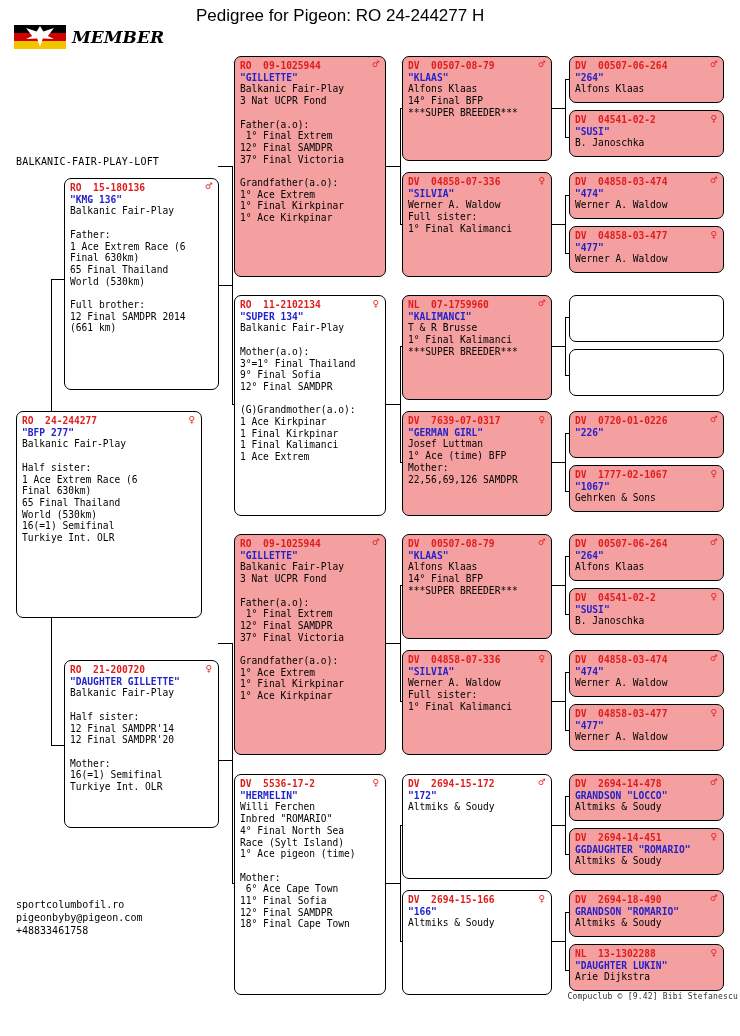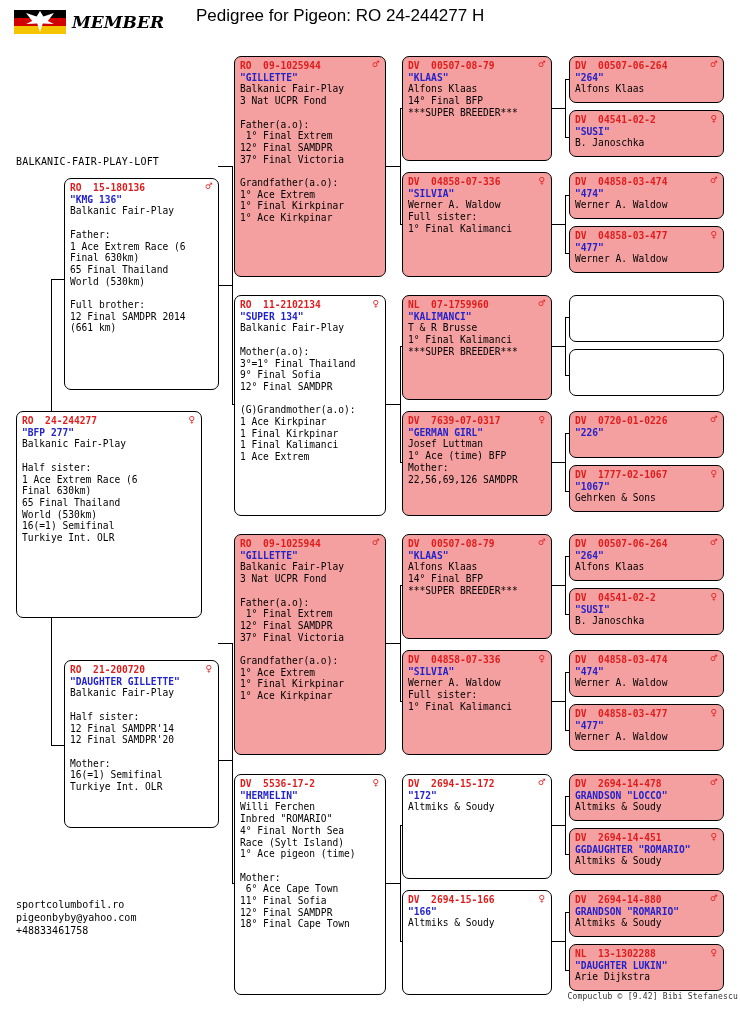--- a/index.html
+++ b/index.html
@@ -12,21 +12,21 @@
   }
   .abs{position:absolute;}
 
   
   #logo{left:14px;top:6px;width:170px;height:46px;}
   #logo .tg{
     font-family:"DejaVu Serif","Liberation Serif",serif;
     font-weight:bold;font-style:italic;font-size:19px;color:#000;
     letter-spacing:-0.3px;line-height:20px;
   }
-  #logo .mem-row{display:flex;align-items:center;margin-top:4px;}
+  #logo .mem-row{display:flex;align-items:center;margin-top:19px;}
   #logo .member{
     font-family:"DejaVu Serif","Liberation Serif",serif;
     font-weight:bold;font-style:italic;font-size:17px;color:#000;
     margin-left:6px;
   }
   .eagle{width:52px;height:24px;position:relative;}
   .eagle .bar{position:absolute;left:0;width:52px;height:8px;}
   .eagle .b1{top:0;background:#000;}
   .eagle .b2{top:8px;background:#d00000;}
   .eagle .b3{top:16px;background:#f5c400;}
@@ -449,30 +449,30 @@
   <div class="txt">Altmiks &amp; Soudy</div>
 </div>
 <div class="box pink" style="left:569px;top:828px;width:155px;height:47px;">
   <span class="sex">♀</span>
   <div class="ring">DV  2694-14-451</div>
   <div class="name">GGDAUGHTER "ROMARIO"</div>
   <div class="txt">Altmiks &amp; Soudy</div>
 </div>
 <div class="box pink" style="left:569px;top:890px;width:155px;height:47px;">
   <span class="sex">♂</span>
-  <div class="ring">DV  2694-14-880</div>
+  <div class="ring">DV  2694-18-490</div>
   <div class="name">GRANDSON "ROMARIO"</div>
   <div class="txt">Altmiks &amp; Soudy</div>
 </div>
 <div class="box pink" style="left:569px;top:944px;width:155px;height:47px;">
   <span class="sex">♀</span>
   <div class="ring">NL  13-1302288</div>
   <div class="name">"DAUGHTER LUKIN"</div>
   <div class="txt">Arie Dijkstra</div>
 </div>
 
 <div class="abs" id="owner">
   <div class="oline">sportcolumbofil.ro</div>
-  <div class="oline">pigeonbyby@yahoo.com</div>
+  <div class="oline">pigeonbyby@pigeon.com</div>
   <div class="oline">+48833461758</div>
 </div>
 
 <div class="abs" id="compuclub">Compuclub © [9.42]  Bibi Stefanescu</div>
 
 </body></html>

